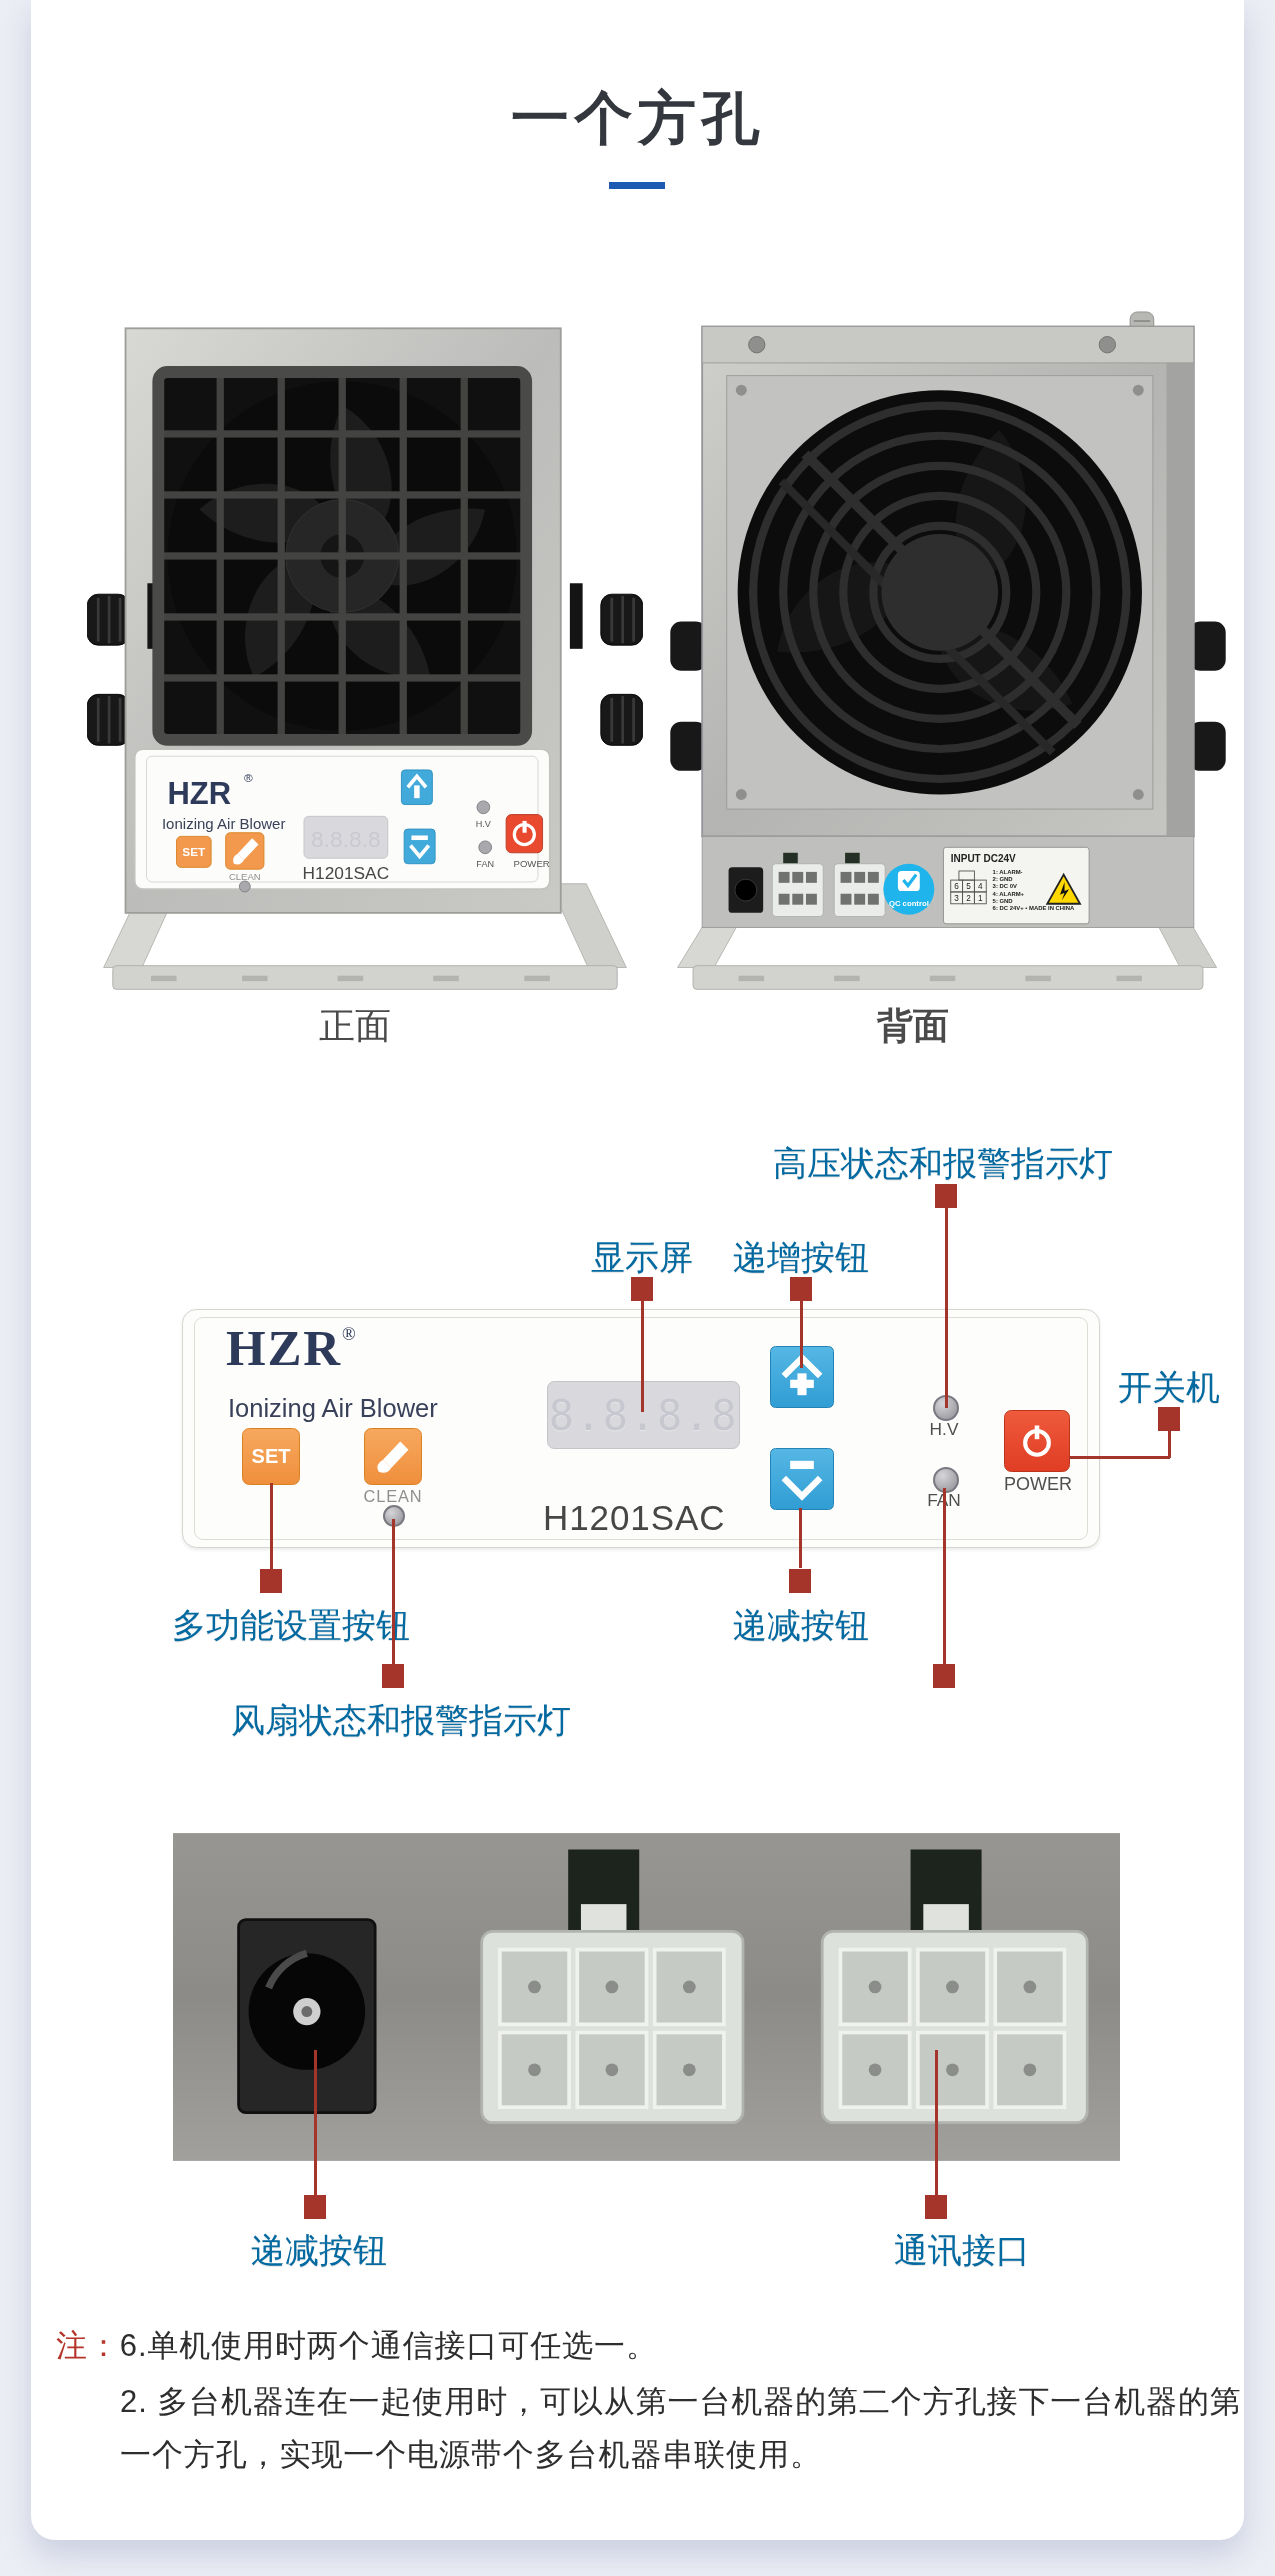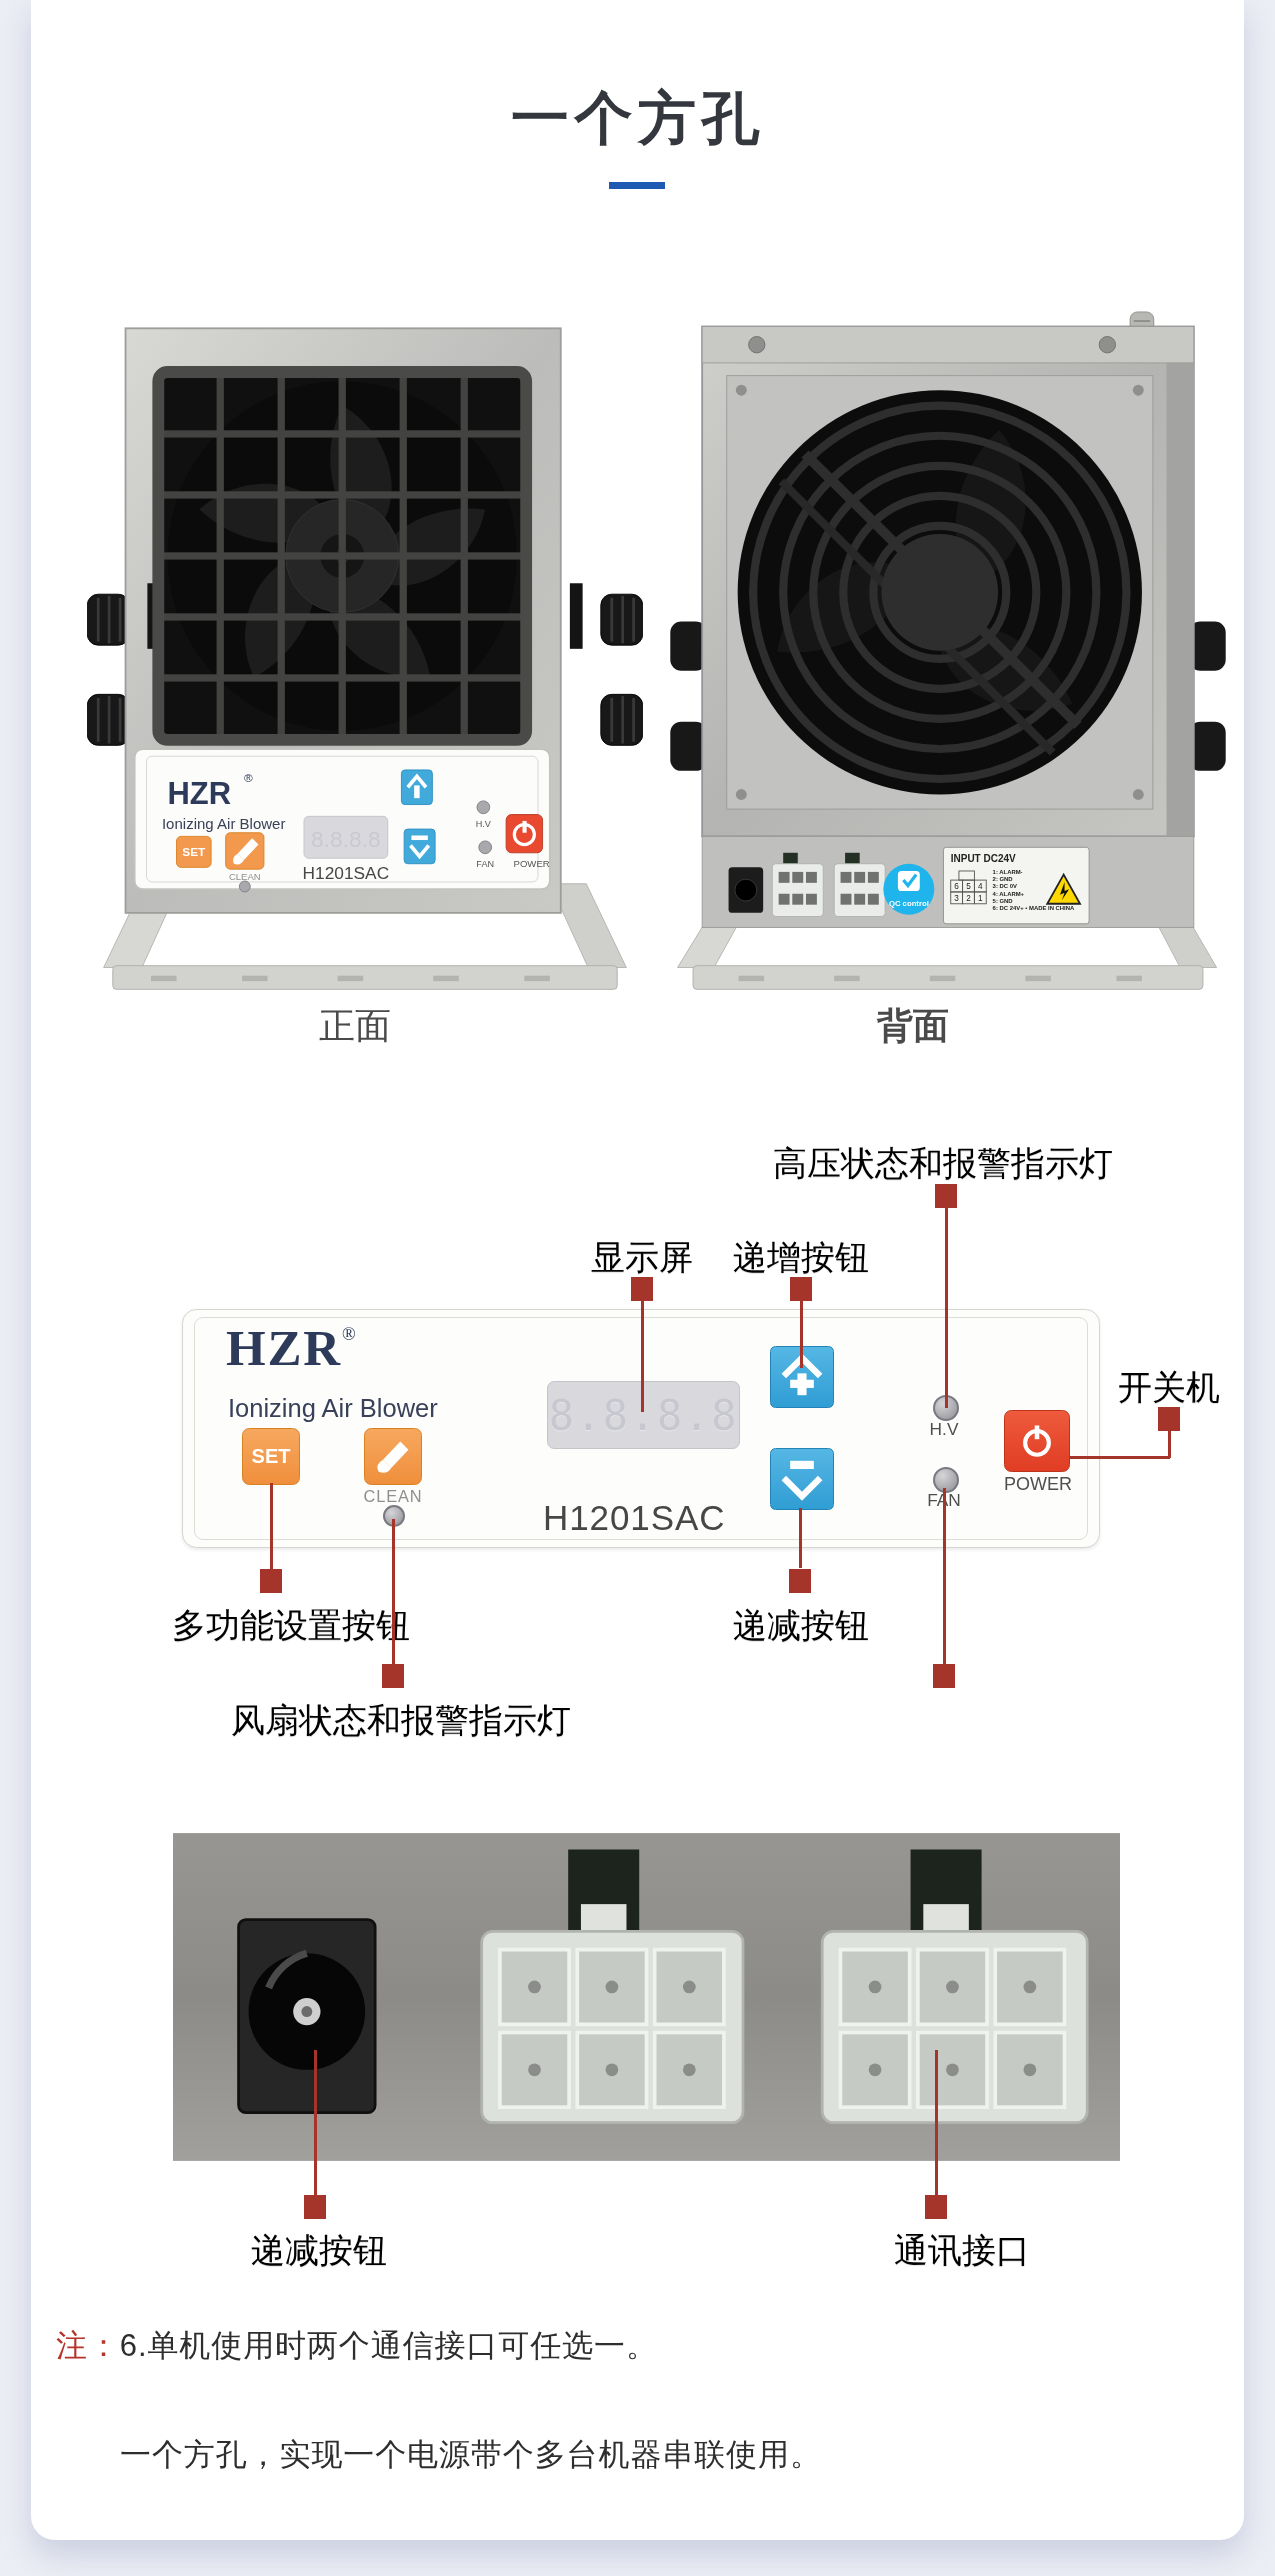--- a/index.html
+++ b/index.html
@@ -36,21 +36,21 @@
   .display{position:absolute;left:547px;top:1381px;width:191px;height:66px;background:#d9d9dd;
        border:1.8px solid #c3c3c8;border-radius:7.3px;display:flex;align-items:center;justify-content:center;}
   .display span{font-family:"DejaVu Sans Mono",monospace;font-size:42px;color:#c7c7cf;
        text-shadow:0 0.9px 0 #e6e6ea;letter-spacing:1.8px;}
   .model{position:absolute;left:543px;top:1498px;font-size:35px;color:#474747;letter-spacing:0.9px;}
   .up-btn{left:770px;top:1346px;width:62px;height:60px;border-radius:5.5px;}
   .down-btn{left:770px;top:1448px;width:62px;height:60px;border-radius:5.5px;}
   .power-btn{left:1004px;top:1410px;width:64px;height:60px;}
   .panel-text{position:absolute;transform:translateX(-50%);font-size:17.3px;color:#4f4f4f;white-space:nowrap;}
   
-  .callout-label{position:absolute;transform:translateX(-50%);font-size:34px;color:#000000;
+  .callout-label{position:absolute;transform:translateX(-50%);font-size:34px;color:#0369a1;
         font-weight:500;white-space:nowrap;text-shadow:0 0.9px 0.9px rgba(0,0,0,.12);text-align:center;}
   .marker{position:absolute;width:22px;height:24px;background:#a5342b;}
   .vline{position:absolute;width:2.7px;background:#a5342b;}
   .hline{position:absolute;height:2.7px;background:#a5342b;}
   
   .note-line{position:absolute;font-size:31px;color:#2e2e2e;white-space:nowrap;letter-spacing:0.9px;}
   .note-prefix{color:#b5342b;}
   svg text{font-family:"Liberation Sans",sans-serif;}
 </style>
 </head>
@@ -465,15 +465,16 @@
   <div class="marker" style="left:304px;top:2195px;"></div>
   <div class="callout-label" style="left:319px;top:2228px;">递减按钮</div>
 
   <div class="vline" style="left:935px;top:2050px;height:146px;"></div>
   <div class="marker" style="left:925px;top:2195px;"></div>
   <div class="callout-label" style="left:937px;top:2228px;margin-left:25px;">通讯接口</div>
 
   <div class="note-line" style="left:56px;top:2325px;">
     <span class="note-prefix">注：</span><span>6.单机使用时两个通信接口可任选一。</span>
   </div>
+  <div class="note-line" style="left:120px;top:2381px;">2. 多台机器连在一起使用时，可以从第一台机器的第二个方孔接下一台机器的第</div>
   <div class="note-line" style="left:120px;top:2434px;">一个方孔，实现一个电源带个多台机器串联使用。</div>
 </div>
 
 
 </body></html>

